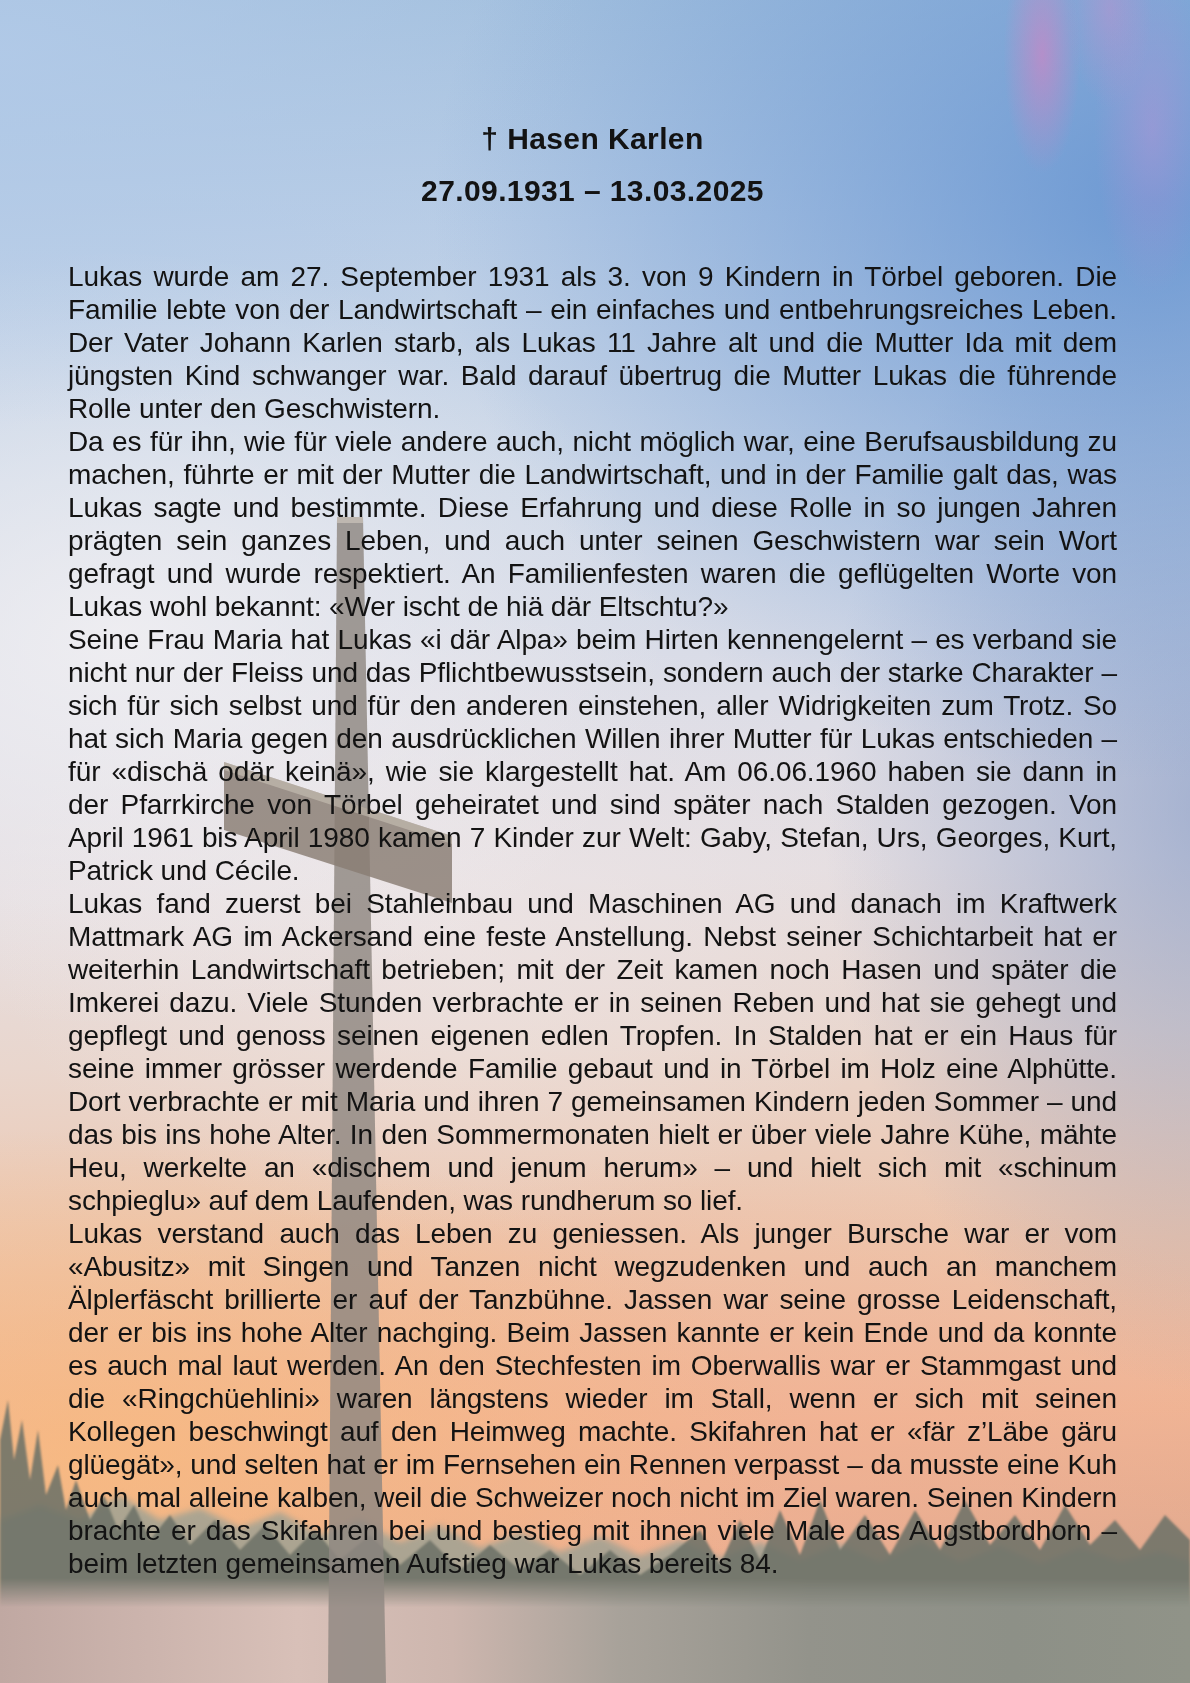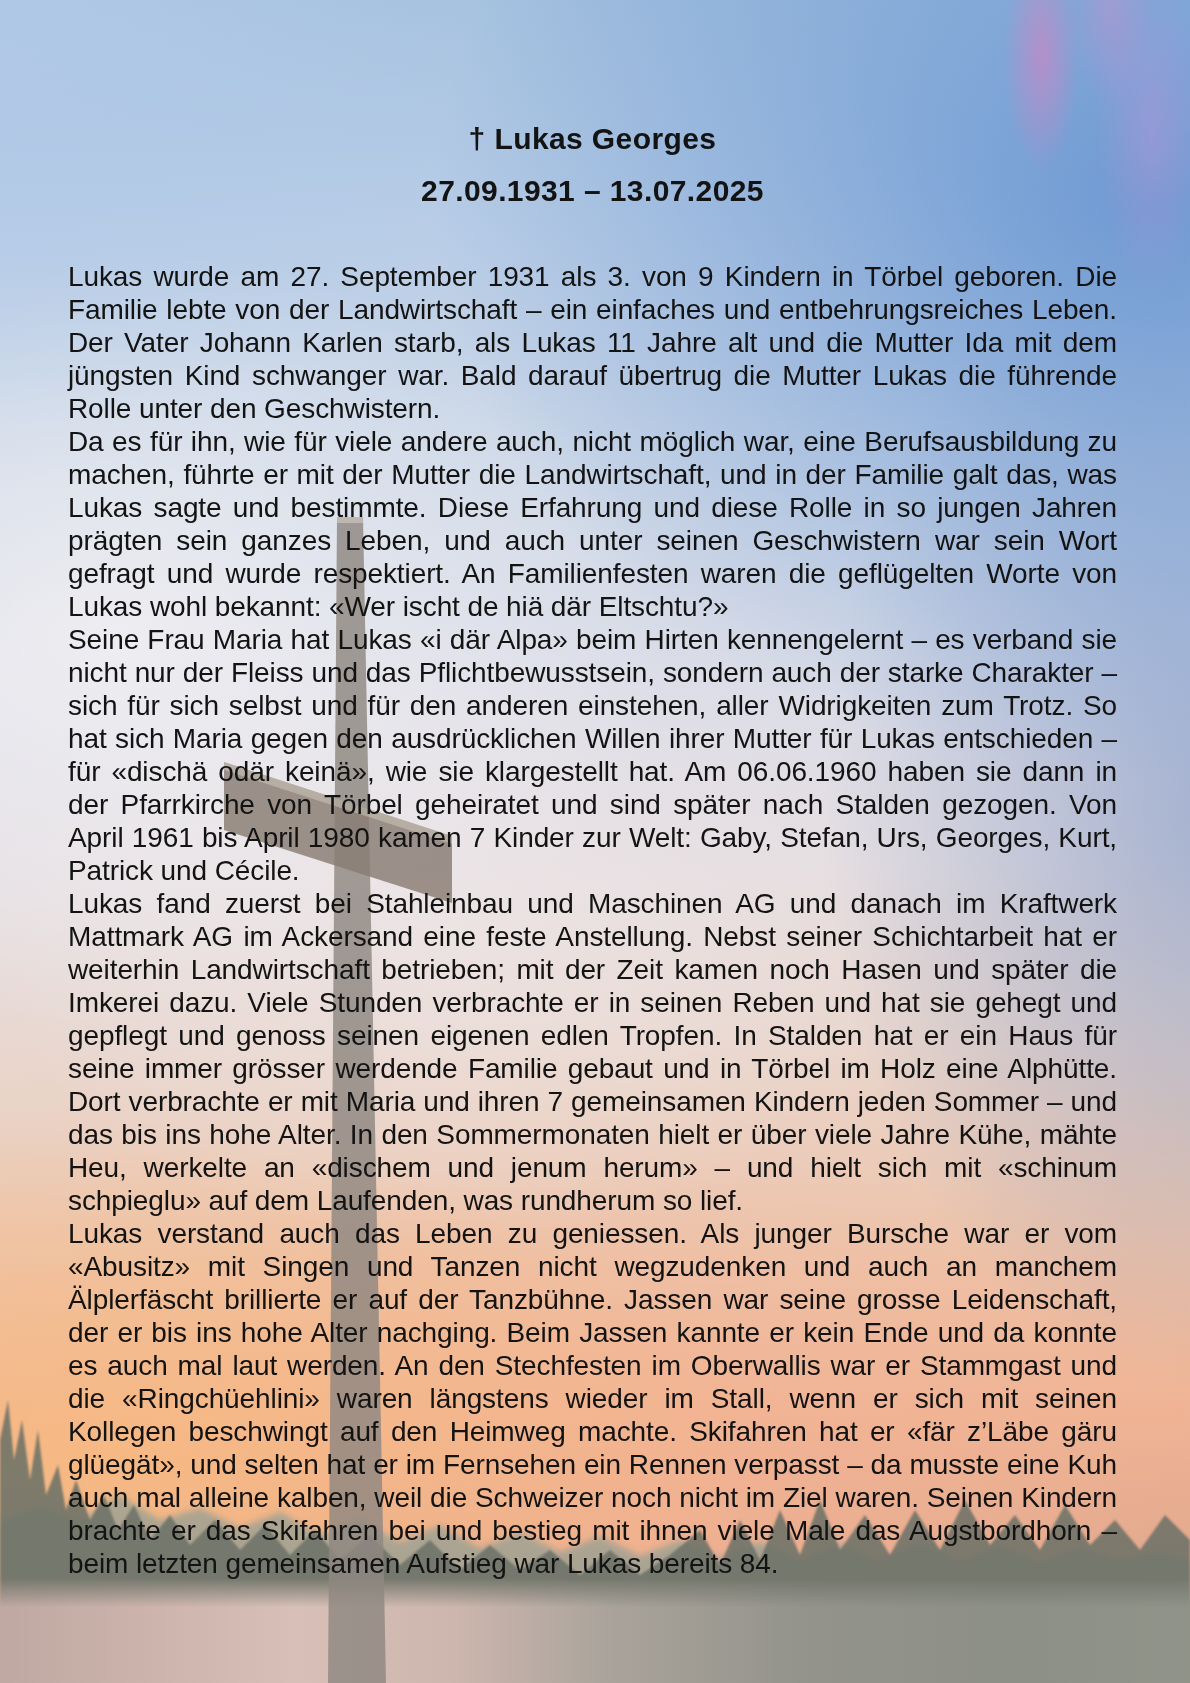--- a/index.html
+++ b/index.html
@@ -65,22 +65,22 @@
   <div class="murk"></div>
 
   <svg class="cross-svg" viewBox="0 0 1190 1683" preserveAspectRatio="none">
     <polygon fill-opacity="0.82" points="337,517 363,517 386,1683 328,1683" fill="#8f8881"></polygon>
     <polygon fill-opacity="0.82" points="224,762 452,836 452,903 224,830" fill="#897c73"></polygon>
     <polygon fill-opacity="0.45" points="224,762 452,836 452,844 224,770" fill="#d9d2c6"></polygon>
     <polygon fill-opacity="0.55" points="337,517 363,517 363,523 337,523" fill="#d9d2c6"></polygon>
   </svg>
 
   <div class="content">
-    <h1 class="title">† Lukas Georges</h1>
-    <h2 class="dates">27.09.1931 – 13.07.2025</h2>
+    <h1 class="title">† Hasen Karlen</h1>
+    <h2 class="dates">27.09.1931 – 13.03.2025</h2>
     <div class="bodytext">
       <p>Lukas wurde am 27. September 1931 als 3. von 9 Kindern in Törbel geboren. Die Familie lebte von der Landwirtschaft – ein einfaches und entbehrungsreiches Leben. Der Vater Johann Karlen starb, als Lukas 11 Jahre alt und die Mutter Ida mit dem jüngsten Kind schwanger war. Bald darauf übertrug die Mutter Lukas die führende Rolle unter den Geschwistern.</p>
       <p>Da es für ihn, wie für viele andere auch, nicht möglich war, eine Berufsausbildung zu machen, führte er mit der Mutter die Landwirtschaft, und in der Familie galt das, was Lukas sagte und bestimmte. Diese Erfahrung und diese Rolle in so jungen Jahren prägten sein ganzes Leben, und auch unter seinen Geschwistern war sein Wort gefragt und wurde respektiert. An Familienfesten waren die geflügelten Worte von Lukas wohl bekannt: «Wer ischt de hiä där Eltschtu?»</p>
       <p>Seine Frau Maria hat Lukas «i där Alpa» beim Hirten kennengelernt – es verband sie nicht nur der Fleiss und das Pflichtbewusstsein, sondern auch der starke Charakter – sich für sich selbst und für den anderen einstehen, aller Widrigkeiten zum Trotz. So hat sich Maria gegen den ausdrücklichen Willen ihrer Mutter für Lukas entschieden – für «dischä odär keinä», wie sie klargestellt hat. Am 06.06.1960 haben sie dann in der Pfarrkirche von Törbel geheiratet und sind später nach Stalden gezogen. Von April 1961 bis April 1980 kamen 7 Kinder zur Welt: Gaby, Stefan, Urs, Georges, Kurt, Patrick und Cécile.</p>
       <p>Lukas fand zuerst bei Stahleinbau und Maschinen AG und danach im Kraftwerk Mattmark AG im Ackersand eine feste Anstellung. Nebst seiner Schichtarbeit hat er weiterhin Landwirtschaft betrieben; mit der Zeit kamen noch Hasen und später die Imkerei dazu. Viele Stunden verbrachte er in seinen Reben und hat sie gehegt und gepflegt und genoss seinen eigenen edlen Tropfen. In Stalden hat er ein Haus für seine immer grösser werdende Familie gebaut und in Törbel im Holz eine Alphütte. Dort verbrachte er mit Maria und ihren 7 gemeinsamen Kindern jeden Sommer – und das bis ins hohe Alter. In den Sommermonaten hielt er über viele Jahre Kühe, mähte Heu, werkelte an «dischem und jenum herum» – und hielt sich mit «schinum schpieglu» auf dem Laufenden, was rundherum so lief.</p>
       <p>Lukas verstand auch das Leben zu geniessen. Als junger Bursche war er vom «Abusitz» mit Singen und Tanzen nicht wegzudenken und auch an manchem Älplerfäscht brillierte er auf der Tanzbühne. Jassen war seine grosse Leidenschaft, der er bis ins hohe Alter nachging. Beim Jassen kannte er kein Ende und da konnte es auch mal laut werden. An den Stechfesten im Oberwallis war er Stammgast und die «Ringchüehlini» waren längstens wieder im Stall, wenn er sich mit seinen Kollegen beschwingt auf den Heimweg machte. Skifahren hat er «fär z’Läbe gäru glüegät», und selten hat er im Fernsehen ein Rennen verpasst – da musste eine Kuh auch mal alleine kalben, weil die Schweizer noch nicht im Ziel waren. Seinen Kindern brachte er das Skifahren bei und bestieg mit ihnen viele Male das Augstbordhorn – beim letzten gemeinsamen Aufstieg war Lukas bereits 84.</p>
     </div>
   </div>
 
 </div>

